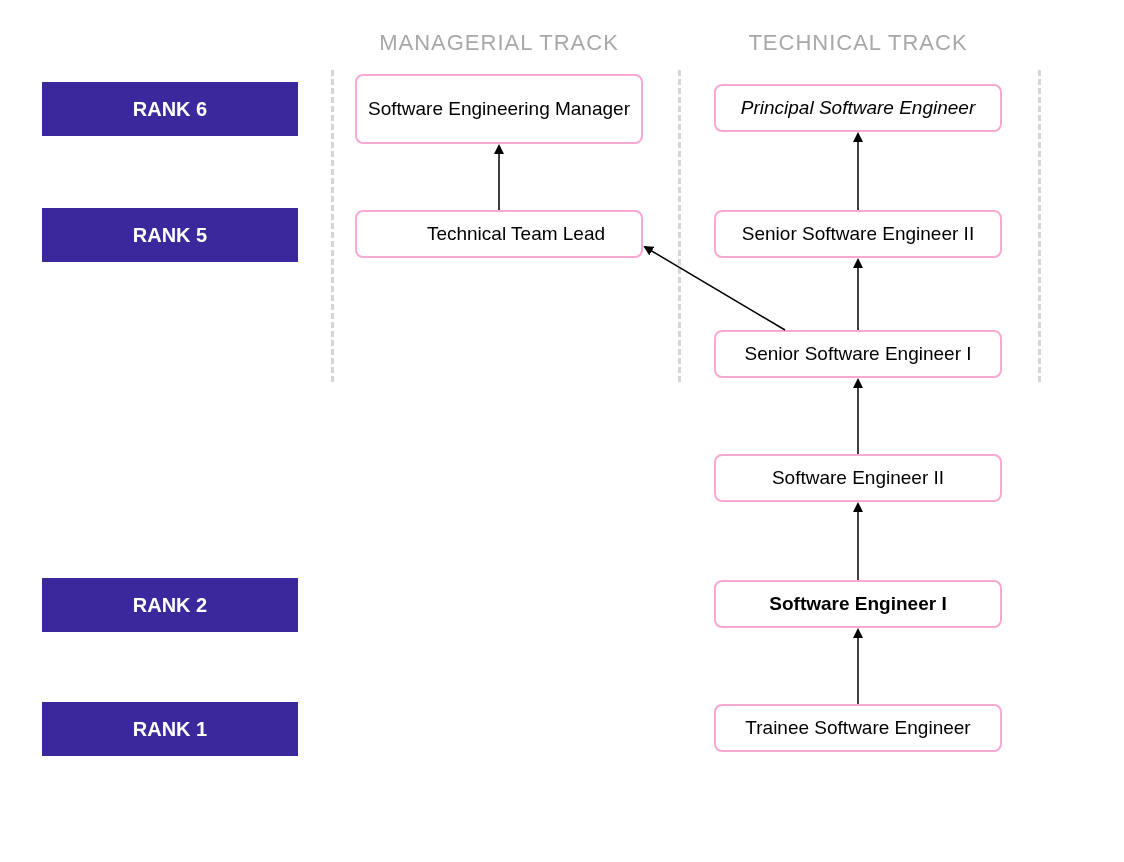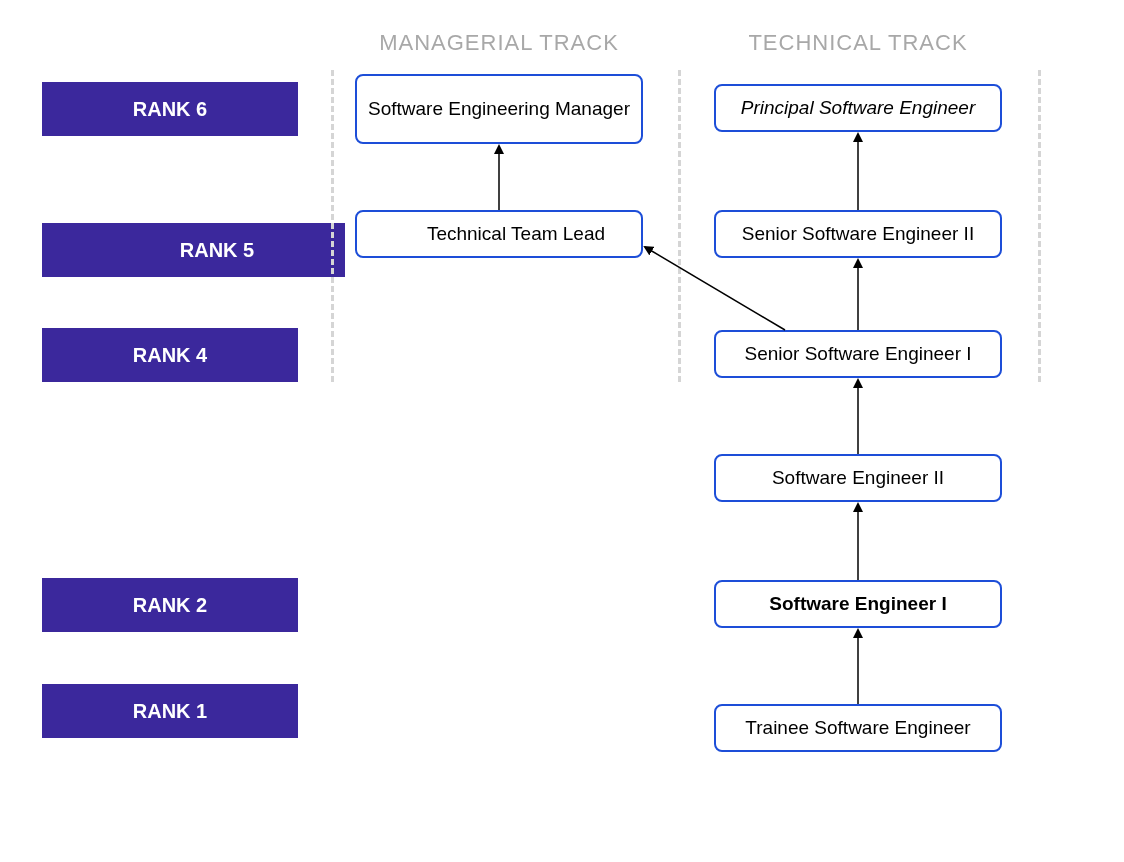--- a/index.html
+++ b/index.html
@@ -31,21 +31,21 @@
     color: #ffffff;
     font-weight: 700;
     font-size: 20px;
     display: flex;
     align-items: center;
     justify-content: center;
   }
   .role-box {
     position: absolute;
     width: 288px;
-    border: 2px solid #1d4ed8;
+    border: 2px solid #f9a8d4;
     border-radius: 8px;
     background: #ffffff;
     color: #000000;
     font-size: 19px;
     display: flex;
     align-items: center;
     justify-content: center;
     text-align: center;
     line-height: 1.25;
     padding: 0 10px;
@@ -67,24 +67,23 @@
 </style>
 </head>
 <body>
 
 <div class="stage">
 
   <div class="track-header" style="left:355px; top:30px; width:288px;">MANAGERIAL TRACK</div>
   <div class="track-header" style="left:714px; top:30px; width:288px;">TECHNICAL TRACK</div>
 
   <div class="rank-box" style="left:42px; top:82px;">RANK 6</div>
-  <div class="rank-box" style="left:42px; top:223px;padding-left:47px;">RANK 5</div>
-  <div class="rank-box" style="left:42px; top:328px;">RANK 4</div>
+  <div class="rank-box" style="left:42px; top:208px;">RANK 5</div>
   <div class="rank-box" style="left:42px; top:578px;">RANK 2</div>
-  <div class="rank-box" style="left:42px; top:684px;text-align:right;">RANK 1</div>
+  <div class="rank-box" style="left:42px; top:702px;text-align:right;">RANK 1</div>
 
   <div class="role-box" style="left:355px; top:74px; height:70px;">Software Engineering Manager</div>
   <div class="role-box" style="left:355px; top:210px; height:48px;padding-left:44px;">Technical Team Lead</div>
 
   <div class="role-box" style="left:714px; top:84px; height:48px;font-style:italic;">Principal Software Engineer</div>
   <div class="role-box" style="left:714px; top:210px; height:48px;">Senior Software Engineer II</div>
   <div class="role-box" style="left:714px; top:330px; height:48px;">Senior Software Engineer I</div>
   <div class="role-box" style="left:714px; top:454px; height:48px;">Software Engineer II</div>
   <div class="role-box" style="left:714px; top:580px; height:48px;font-weight:bold;">Software Engineer I</div>
   <div class="role-box" style="left:714px; top:704px; height:48px;">Trainee Software Engineer</div>

